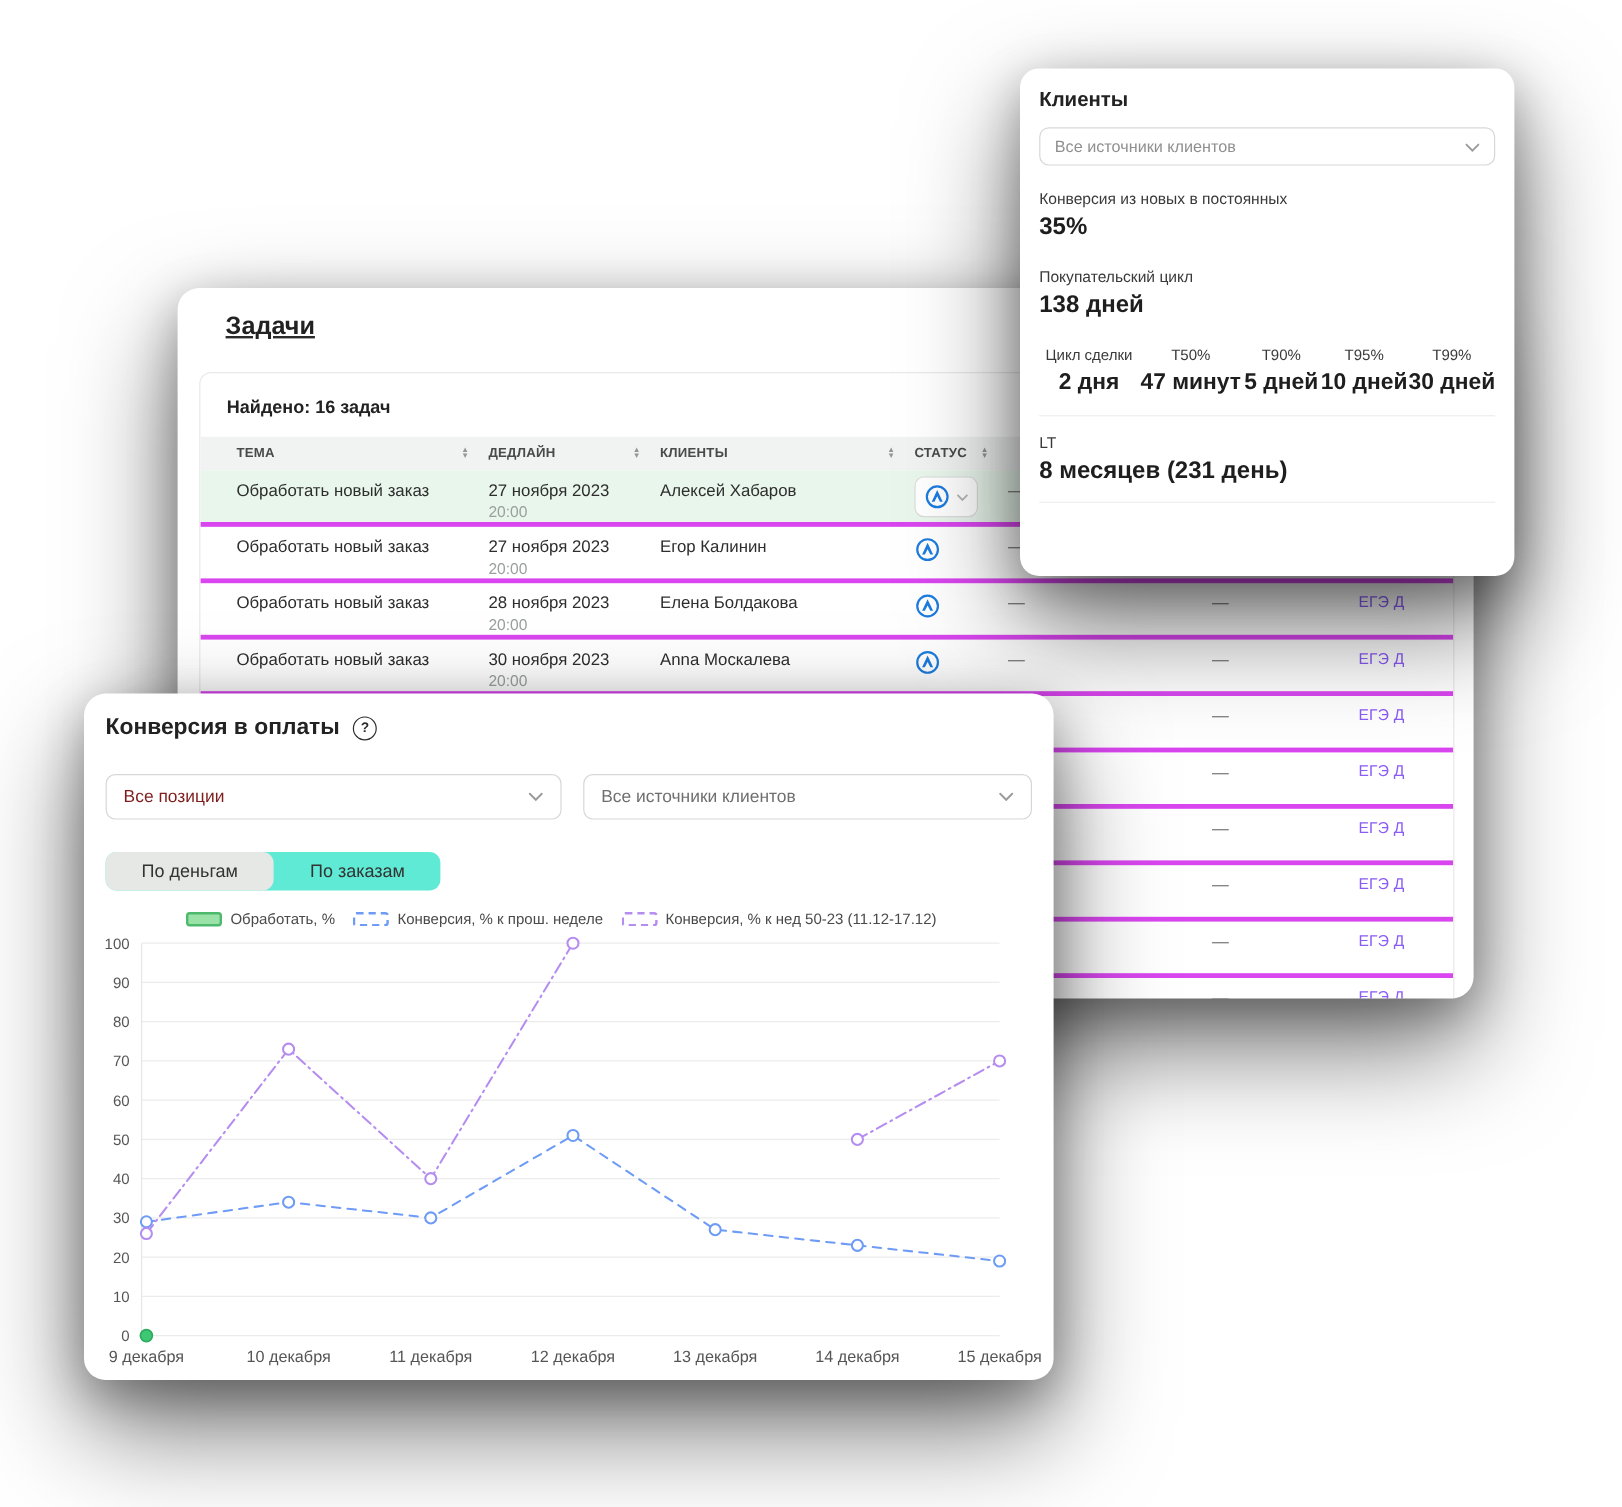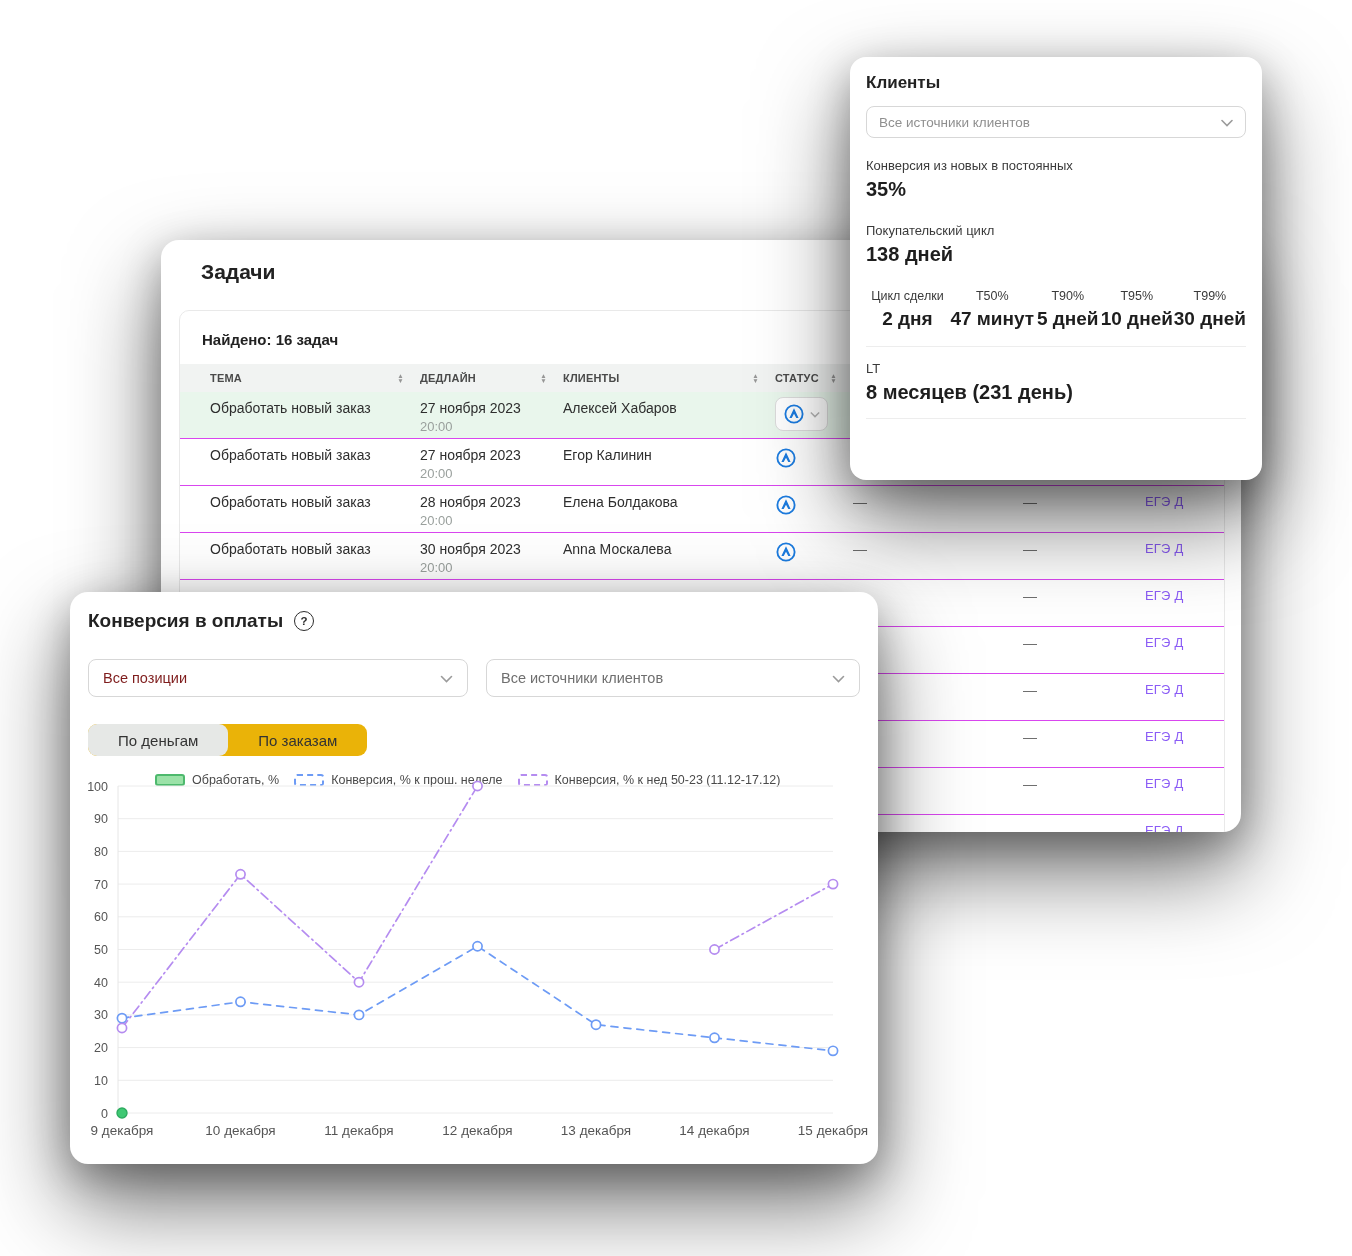--- a/index.html
+++ b/index.html
@@ -1,32 +1,32 @@
 <!DOCTYPE html>
 <html><head>
 <meta charset="utf-8">
 <style>
   html,body{margin:0;padding:0;background:#fff;}
   .stage{position:relative;width:1352px;height:1256px;overflow:hidden;background:#fff;
          font-family:"Liberation Sans","DejaVu Sans",sans-serif;color:#2b2b2b;}
   .card{position:absolute;background:#fff;border-radius:18px;
         box-shadow:0 40px 90px rgba(0,0,0,.55),0 12px 40px rgba(0,0,0,.28);}
   
-  .card-tasks{left:161px;top:240px;width:1080px;height:592px;z-index:1;overflow:hidden;}
+  .card-tasks{left:148px;top:240px;width:1080px;height:592px;z-index:1;overflow:hidden;text-decoration:underline;}
   .tasks-title{margin:20px 0 0 40px;font-size:21px;font-weight:700;color:#222;}
   .tasks-box{position:absolute;left:18px;right:16px;top:70px;height:620px;
              border:1px solid #e9e9e9;border-radius:10px;overflow:hidden;}
   .found{padding:20px 22px 16px 22px;font-size:15px;font-weight:700;color:#222;}
   .t-grid{display:grid;grid-template-columns:210px 143px 212px 78px 170px 122px 1fr;
           padding-left:30px;box-sizing:border-box;}
   .t-header{background:#f1f3f2;height:28px;align-items:center;}
   .h-cell{display:flex;align-items:center;justify-content:space-between;
           padding-right:16px;font-size:11px;font-weight:700;color:#4a4a4a;letter-spacing:.2px;}
   .sort{display:flex;flex-direction:column;line-height:5px;font-size:6.5px;color:#969696;cursor:pointer;}
-  .t-row{height:47px;align-items:flex-start;padding-top:8px;border-bottom:1px solid #d946ef;}
+  .t-row{height:47px;align-items:flex-start;padding-top:8px;border-bottom:4px solid #d946ef;}
   .t-row.hl{background:#e9f6ec;}
   .cell{font-size:14px;color:#2e2e2e;padding-right:10px;}
   .d2{font-size:13px;color:#9aa09d;margin-top:3px;}
   .dashcell{color:#6f6f6f;font-size:14px;}
   .tagcell{font-size:13px;color:#8b5cf6;letter-spacing:.2px;}
   .status-box{display:inline-flex;align-items:center;gap:5px;border:1px solid #dcdcdc;
               border-radius:8px;background:#fff;padding:5px 7px;margin-top:-3px;cursor:pointer;}
   .st-icon{width:22px;height:22px;display:inline-block;}
   
   .card-clients{left:850px;top:57px;width:412px;height:423px;z-index:3;border-radius:16px;padding:0;}
@@ -40,30 +40,30 @@
   .mt20{margin-top:20px;} .mt22{margin-top:22px;}
   .mrow{display:flex;margin-top:23px;text-align:center;}
   .mrow .m .lab{font-size:12.5px;white-space:nowrap;}
   .mrow .m .val{font-size:19px;white-space:nowrap;}
   .deal-row .m:nth-child(1){width:84px;} .deal-row .m:nth-child(2){width:88px;}
   .deal-row .m:nth-child(3){width:65px;} .deal-row .m:nth-child(4){width:75px;}
   .bottom-row .m:nth-child(1){width:184px;} .bottom-row .m:nth-child(2){width:128px;}
   .sep{border:0;border-top:1px solid #ededed;margin:16px 0 14px 0;}
   .sep2{border:0;border-top:1px solid #ededed;margin:14px 0 0 0;}
   
-  .card-conv{left:70px;top:592px;width:808px;height:572px;z-index:4;}
+  .card-conv{left:70px;top:578px;width:808px;height:572px;z-index:4;}
   .conv-inner{padding:18px 18px 0 18px;position:relative;}
   .conv-title-row{display:flex;align-items:center;gap:11px;}
   .conv-title{font-size:19px;font-weight:700;color:#222;}
   .help{width:18px;height:18px;border:1.6px solid #2d2d2d;border-radius:50%;display:inline-flex;
         align-items:center;justify-content:center;font-size:11.5px;font-weight:700;color:#2d2d2d;cursor:pointer;}
   .filters{display:flex;gap:18px;margin-top:27px;}
   .conv-select{height:38px;padding:0 14px;font-size:14.5px;box-sizing:border-box;}
   .f1{width:380px;color:#7f1d1d;align-items:center;} .f2{width:374px;color:#6f6f6f;}
-  .tabs{display:inline-flex;background:#eab308;border-radius:9px;margin-top:27px;height:32px;}
+  .tabs{display:inline-flex;background:#5eead4;border-radius:9px;margin-top:27px;height:32px;}
   .tab{display:flex;align-items:center;justify-content:center;padding:0 30px;font-size:15px;
        color:#333;border-radius:9px;cursor:pointer;white-space:nowrap;}
   .tab.active{background:#e6e8e6;}
   .legend{display:flex;align-items:center;gap:15px;margin:17px 0 0 67px;}
   .l-item{display:flex;align-items:center;gap:7px;font-size:12.5px;color:#4a4a4a;white-space:nowrap;}
   .sw{width:30px;height:12px;border-radius:3px;box-sizing:border-box;}
   .chart-wrap{position:absolute;left:70px;top:776px;width:800px;height:372px;z-index:5;}
 </style>
 </head>
 <body>

